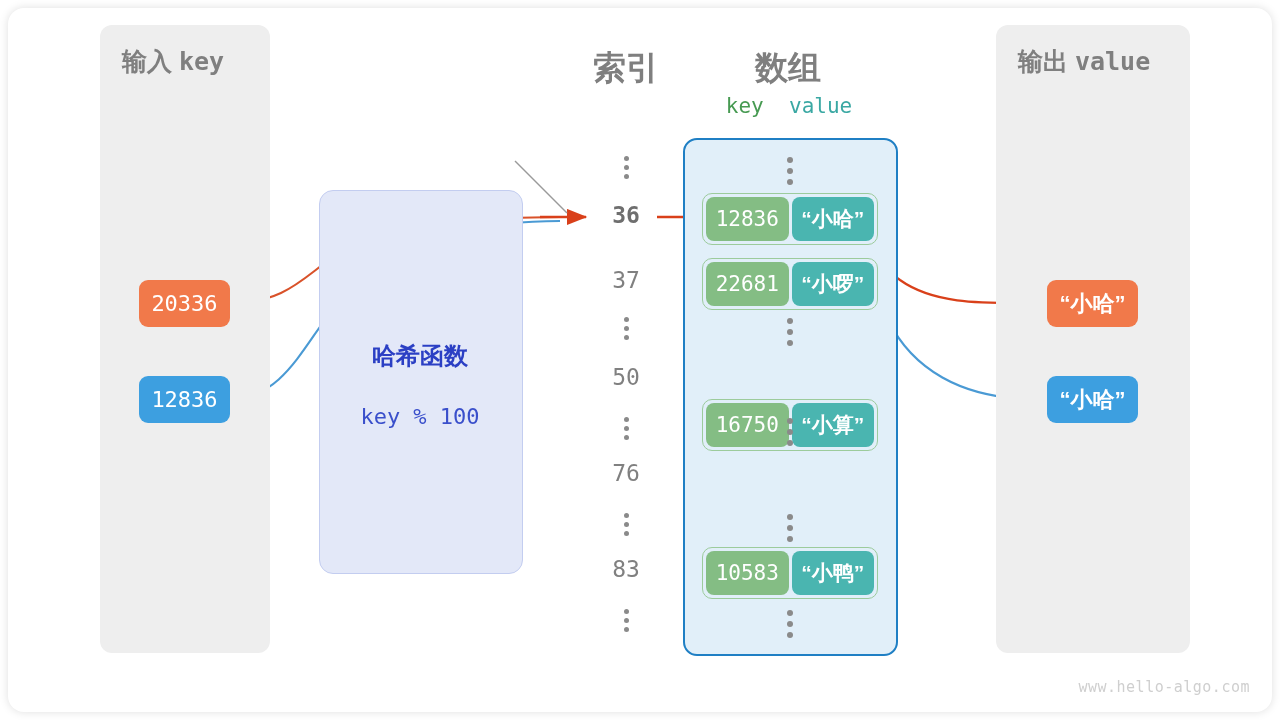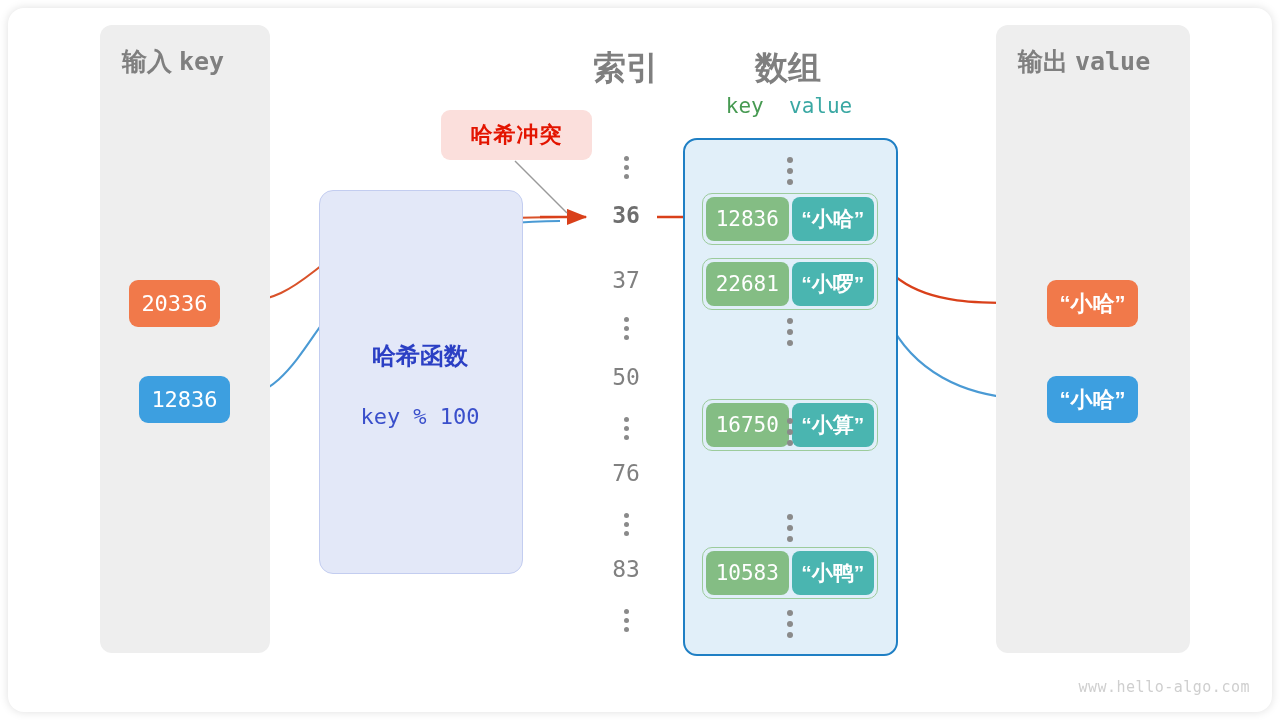--- a/index.html
+++ b/index.html
@@ -214,21 +214,21 @@
     align-items: center;
     justify-content: center;
     color: #ffffff;
     font-size: 22px;
   }
   .pill.num { font-family: "DejaVu Sans Mono", "Liberation Mono", monospace; }
   .pill.txt { font-weight: bold; }
   .pill.orange { background: #f1794a; }
   .pill.blue   { background: #3d9fe0; }
 
-  #in-1  { left: 129px; top: 280px; width: 91px; height: 47px; }
+  #in-1  { left: 139px; top: 280px; width: 91px; height: 47px; }
   #in-2  { left: 139px; top: 376px; width: 91px; height: 47px; }
   #out-1 { left: 1047px; top: 280px; width: 91px; height: 47px; }
   #out-2 { left: 1047px; top: 376px; width: 91px; height: 47px; }
 
   
   #watermark {
     position: absolute;
     right: 30px; bottom: 24px;
     color: #cfcfcf;
     font-size: 15px;
@@ -280,21 +280,20 @@
     <span class="mono">key</span>
   </div>
 
   <div class="pill num orange" id="in-1">20336</div>
   <div class="pill num blue" id="in-2">12836</div>
 
   <div id="hashbox"></div>
   <div id="hash-name">哈希函数</div>
   <div id="hash-expr">key % 100</div>
 
-  <div id="collision">哈希冲突</div>
 
   <div class="col-head" id="head-index">索引</div>
   <div class="col-head" id="head-array">数组</div>
   <div id="head-kv"><span class="k">key</span><span>  </span><span class="v">value</span></div>
 
   <div id="index-col">
       <div class="vdots" style="top: 18px;">
         <i></i>
         <i></i>
         <i></i>

